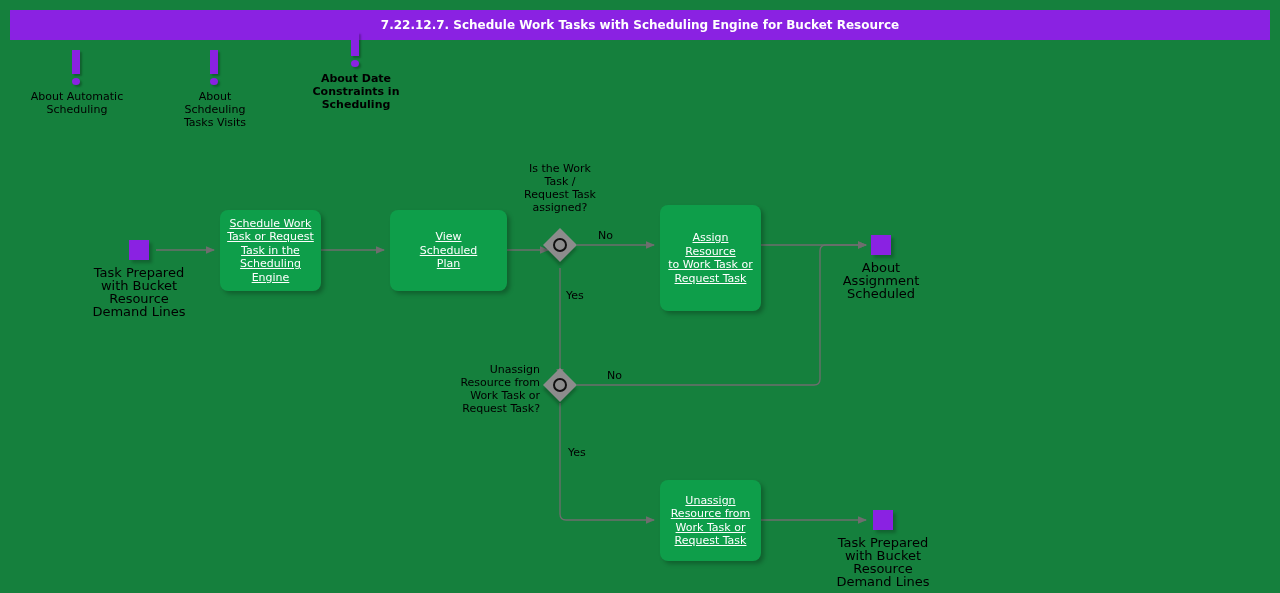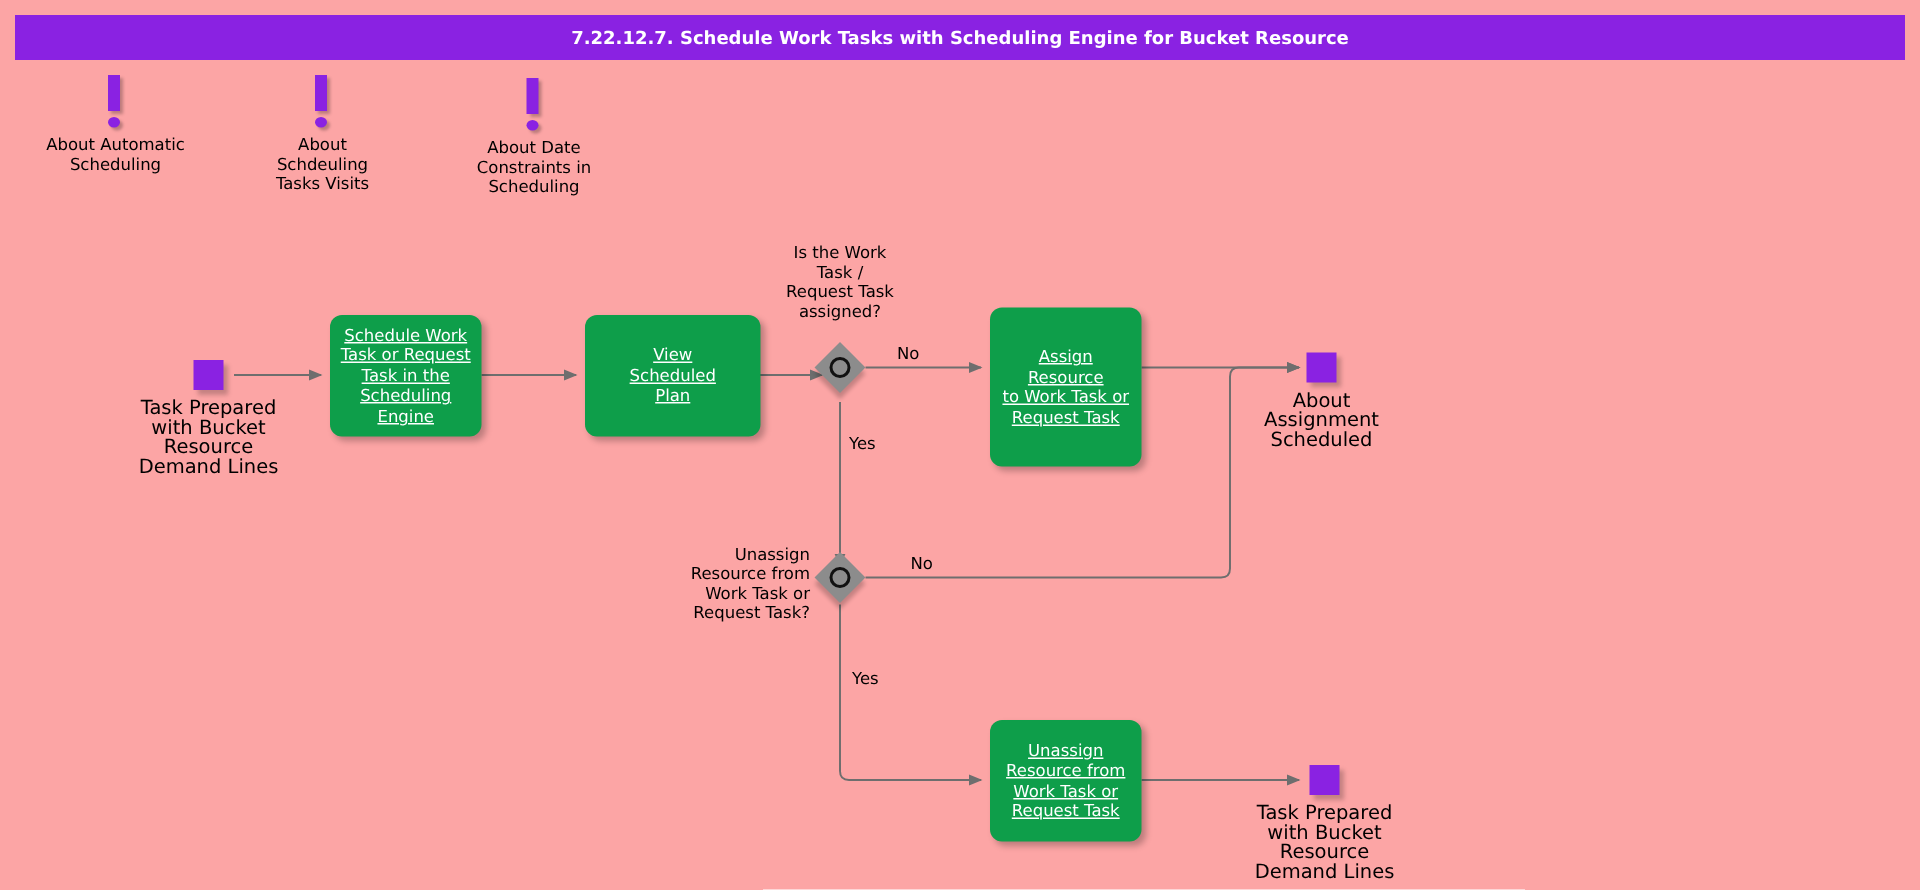--- a/index.html
+++ b/index.html
@@ -7,21 +7,21 @@
     padding: 0;
     background: #ffffff;
   }
   body {
     font-family: "DejaVu Sans", sans-serif;
   }
   #canvas {
     position: relative;
     width: 1280px;
     height: 593px;
-    background: #fca5a5;
+    background: #15803d;
     overflow: hidden;
   }
   
   .titlebar {
     position: absolute;
     left: 10px;
     top: 10px;
     width: 1260px;
     height: 30px;
     background: #8A22E2;
@@ -203,21 +203,21 @@
   <div class="note" style="left:135px; top:50px;">
     <div class="bang">
       <div class="bar"></div>
         <div class="dot"></div>
     </div>
     <div class="caption">About
 Schdeuling
 Tasks Visits</div>
   </div>
 
-  <div class="note" style="left:276px; top:52px;">
+  <div class="note" style="left:276px; top:32px;font-weight:bold;">
     <div class="bang">
       <div class="bar"></div>
         <div class="dot"></div>
     </div>
     <div class="caption">About Date
 Constraints in
 Scheduling</div>
   </div>
 
   <div class="term" style="left:64px; top:240px;">

